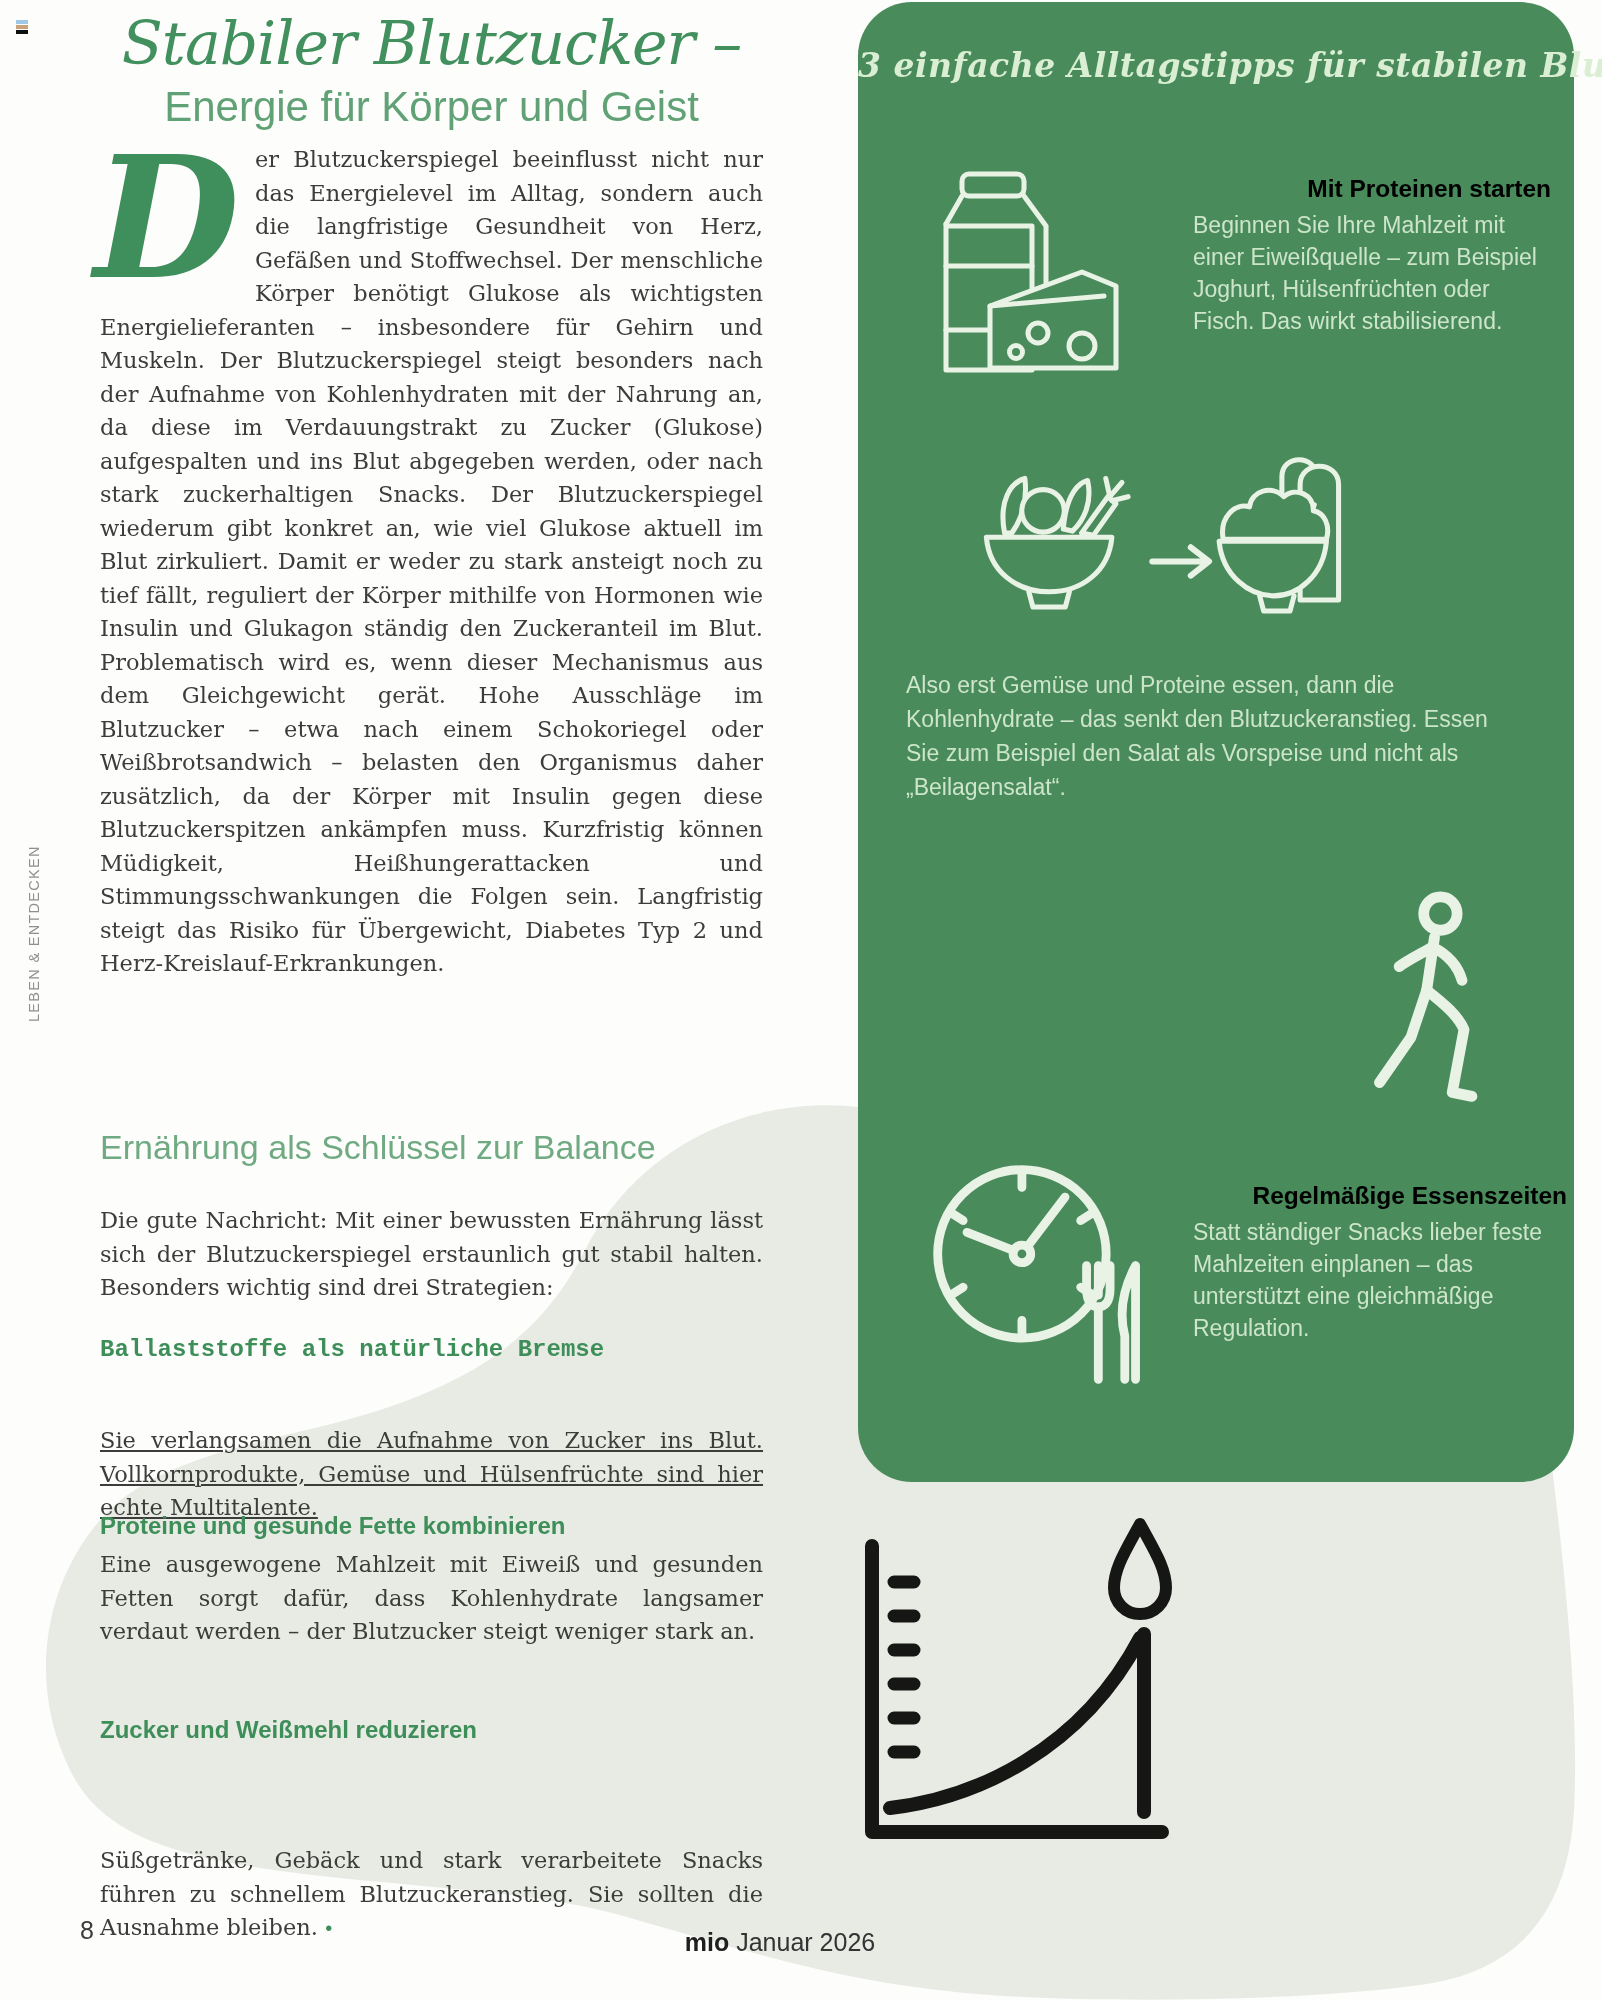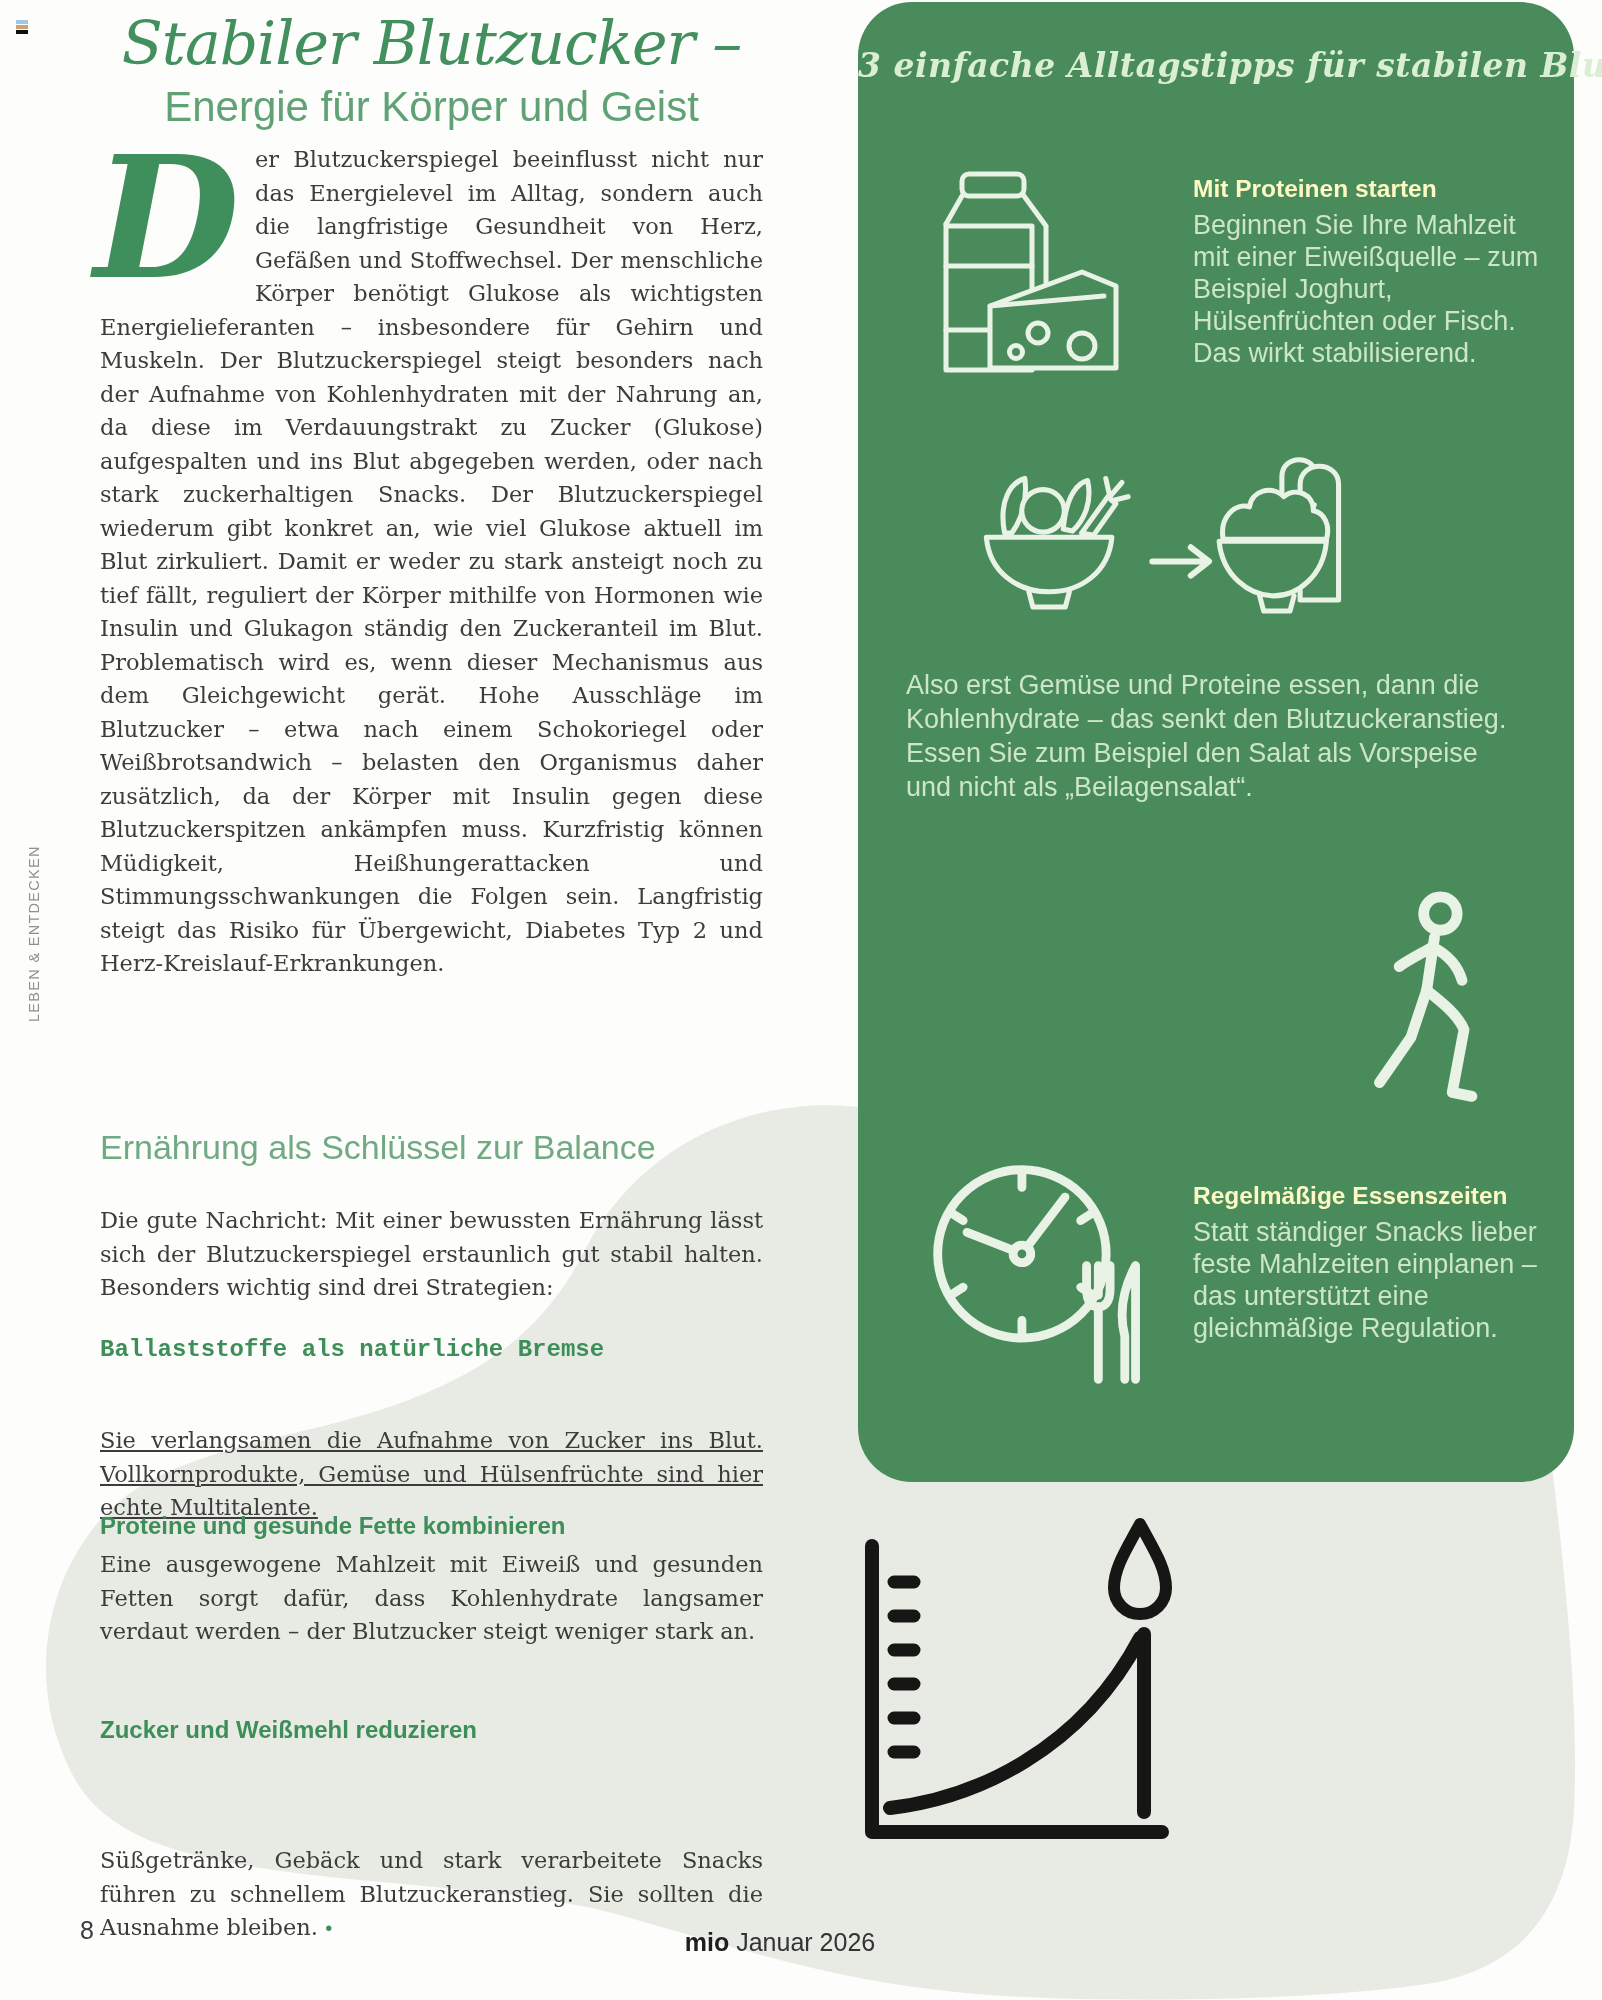--- a/index.html
+++ b/index.html
@@ -51,22 +51,22 @@
   
   .panel{
     left:858px;top:2px;width:716px;height:1480px;z-index:2;
     background:#4a8b5c;border-radius:54px;
   }
   .panel-title{
     position:absolute;top:44px;left:0;width:100%;text-align:center;white-space:nowrap;
     font-family:"DejaVu Serif",serif;font-style:italic;font-weight:700;
     font-size:33px;color:#d9eed3;letter-spacing:0.5px;
   }
-  .tip-head{font-size:24.5px;font-weight:700;color:#fef9c3;margin:0 0 6px 0;}
-  .tip-body{font-size:27px;line-height:32px;color:#cde5c9;}
+  .tip-head{font-size:24.5px;font-weight:700;color:#000000;margin:0 0 6px 0;text-align:right;}
+  .tip-body{font-size:23px;line-height:32px;color:#cde5c9;}
   .tip1-icon{left:72px;top:166px;width:205px;}
   .tip1-text{left:335px;top:173px;width:358px;}
   .tip2-icons{left:100px;top:438px;width:415px;}
   .tip2-text{left:48px;top:666px;width:620px;text-align:left;line-height:34px;}
   .tip3-text{left:72px;top:898px;width:392px;}
   .tip3-icon{left:492px;top:886px;width:172px;}
   .tip4-icon{left:64px;top:1150px;width:240px;}
   .tip4-text{left:335px;top:1180px;width:374px;}
   .icon-stroke{stroke:#e9f3e5;fill:none;stroke-linecap:round;stroke-linejoin:round;}
   .icon-fillgreen{fill:#4a8b5c;stroke:#e9f3e5;stroke-linecap:round;stroke-linejoin:round;}

